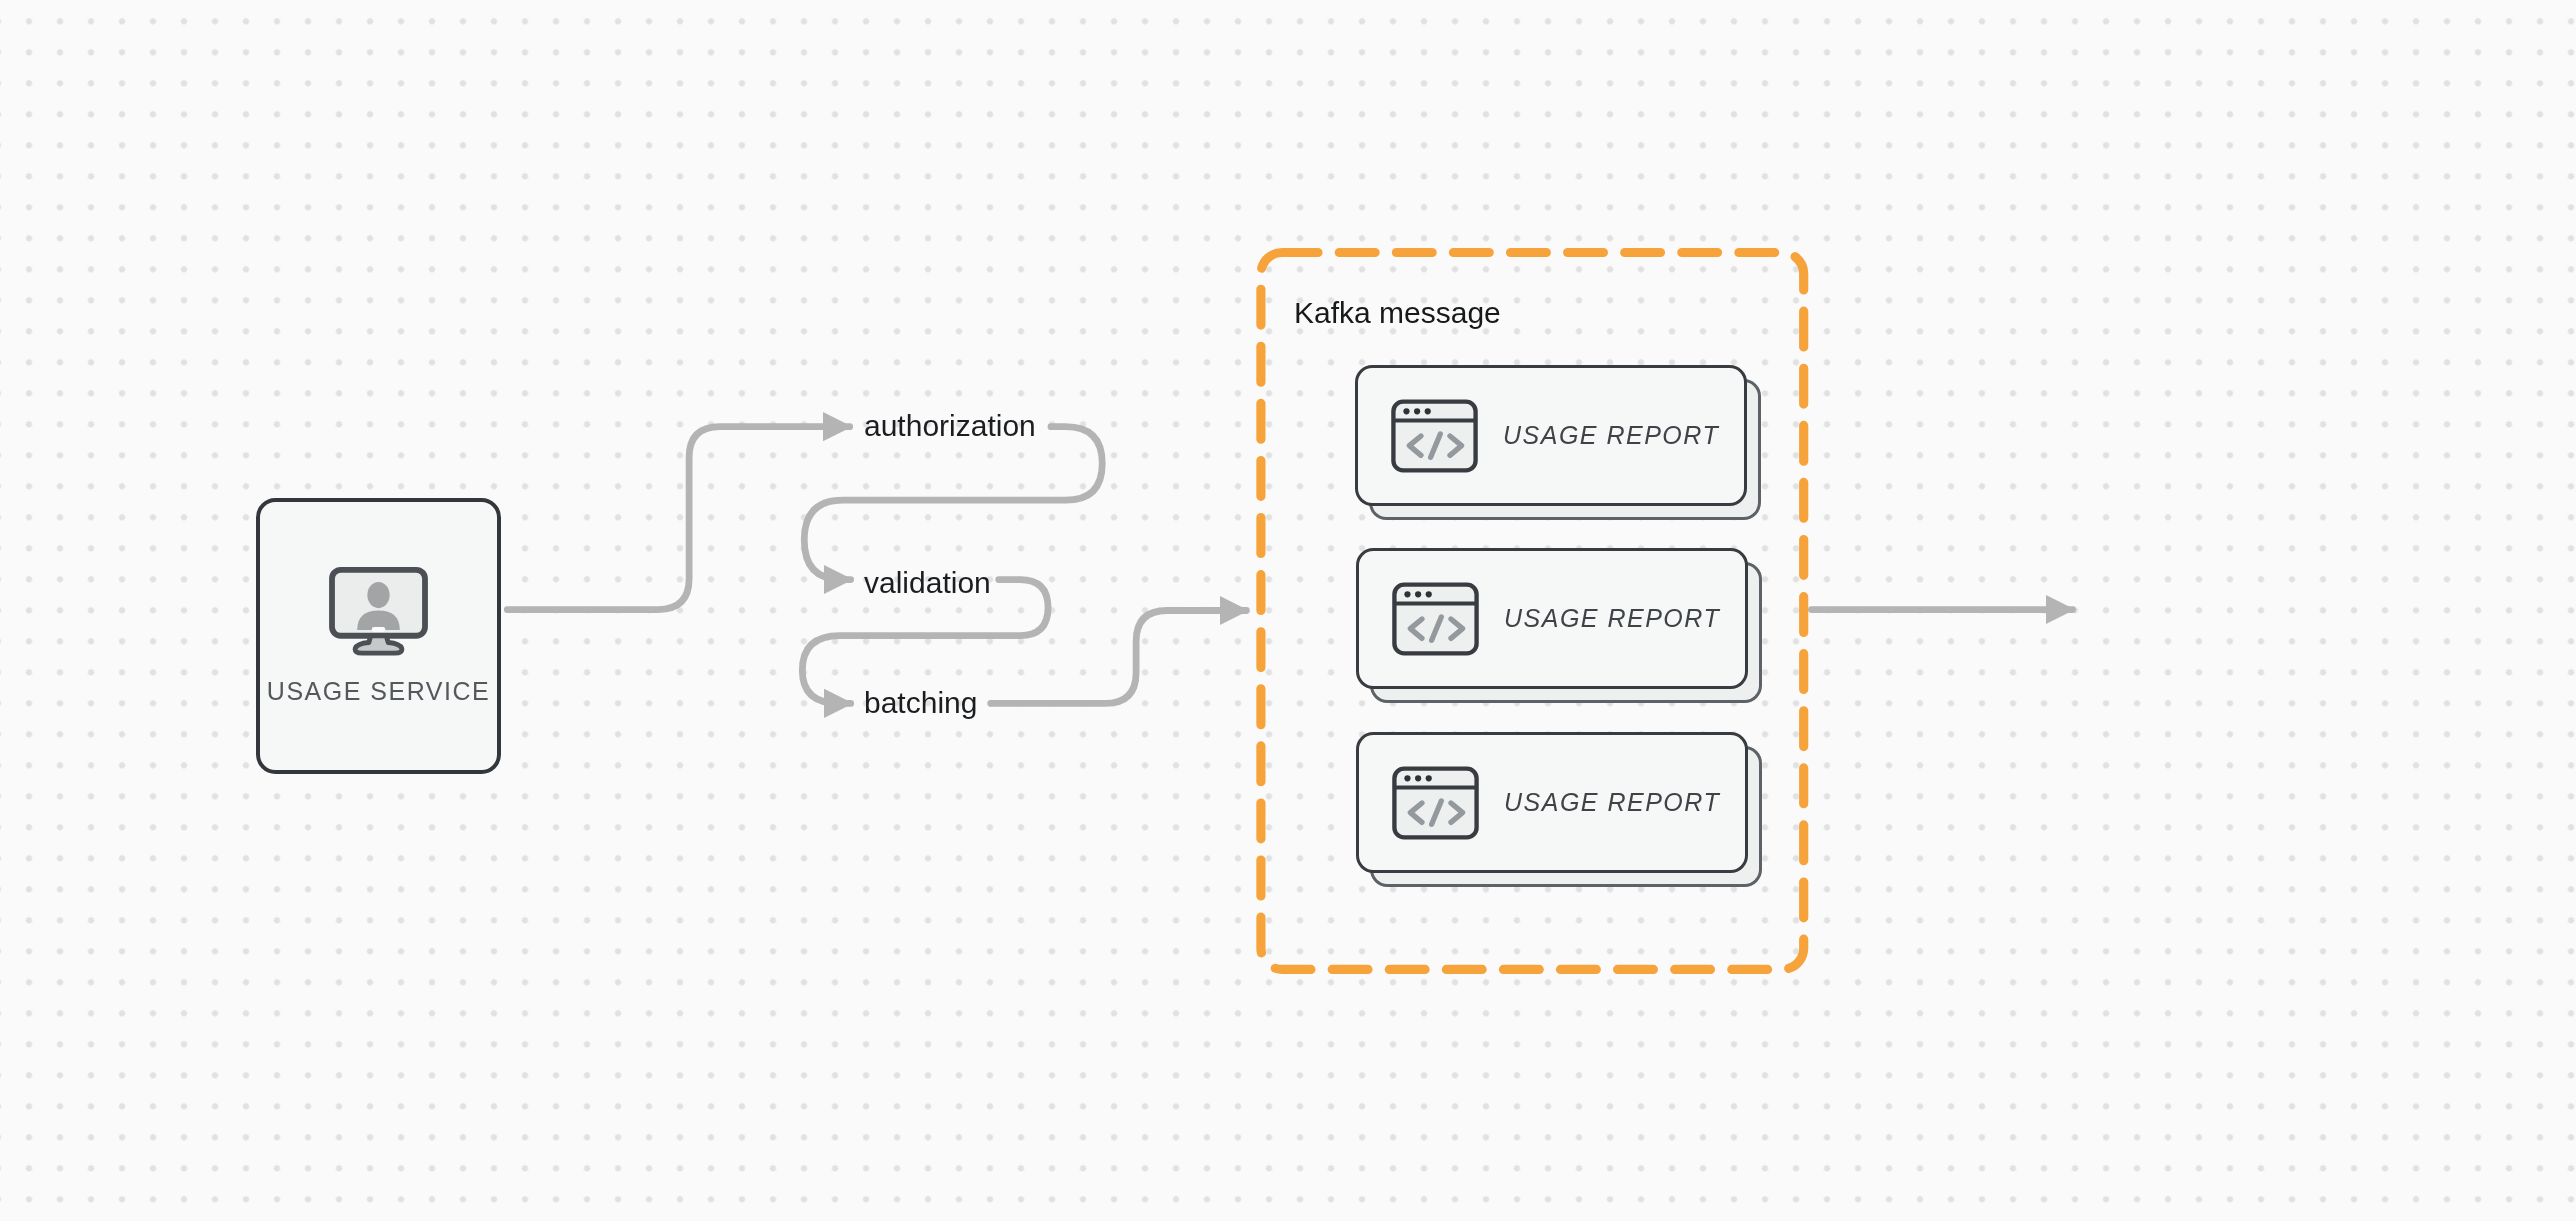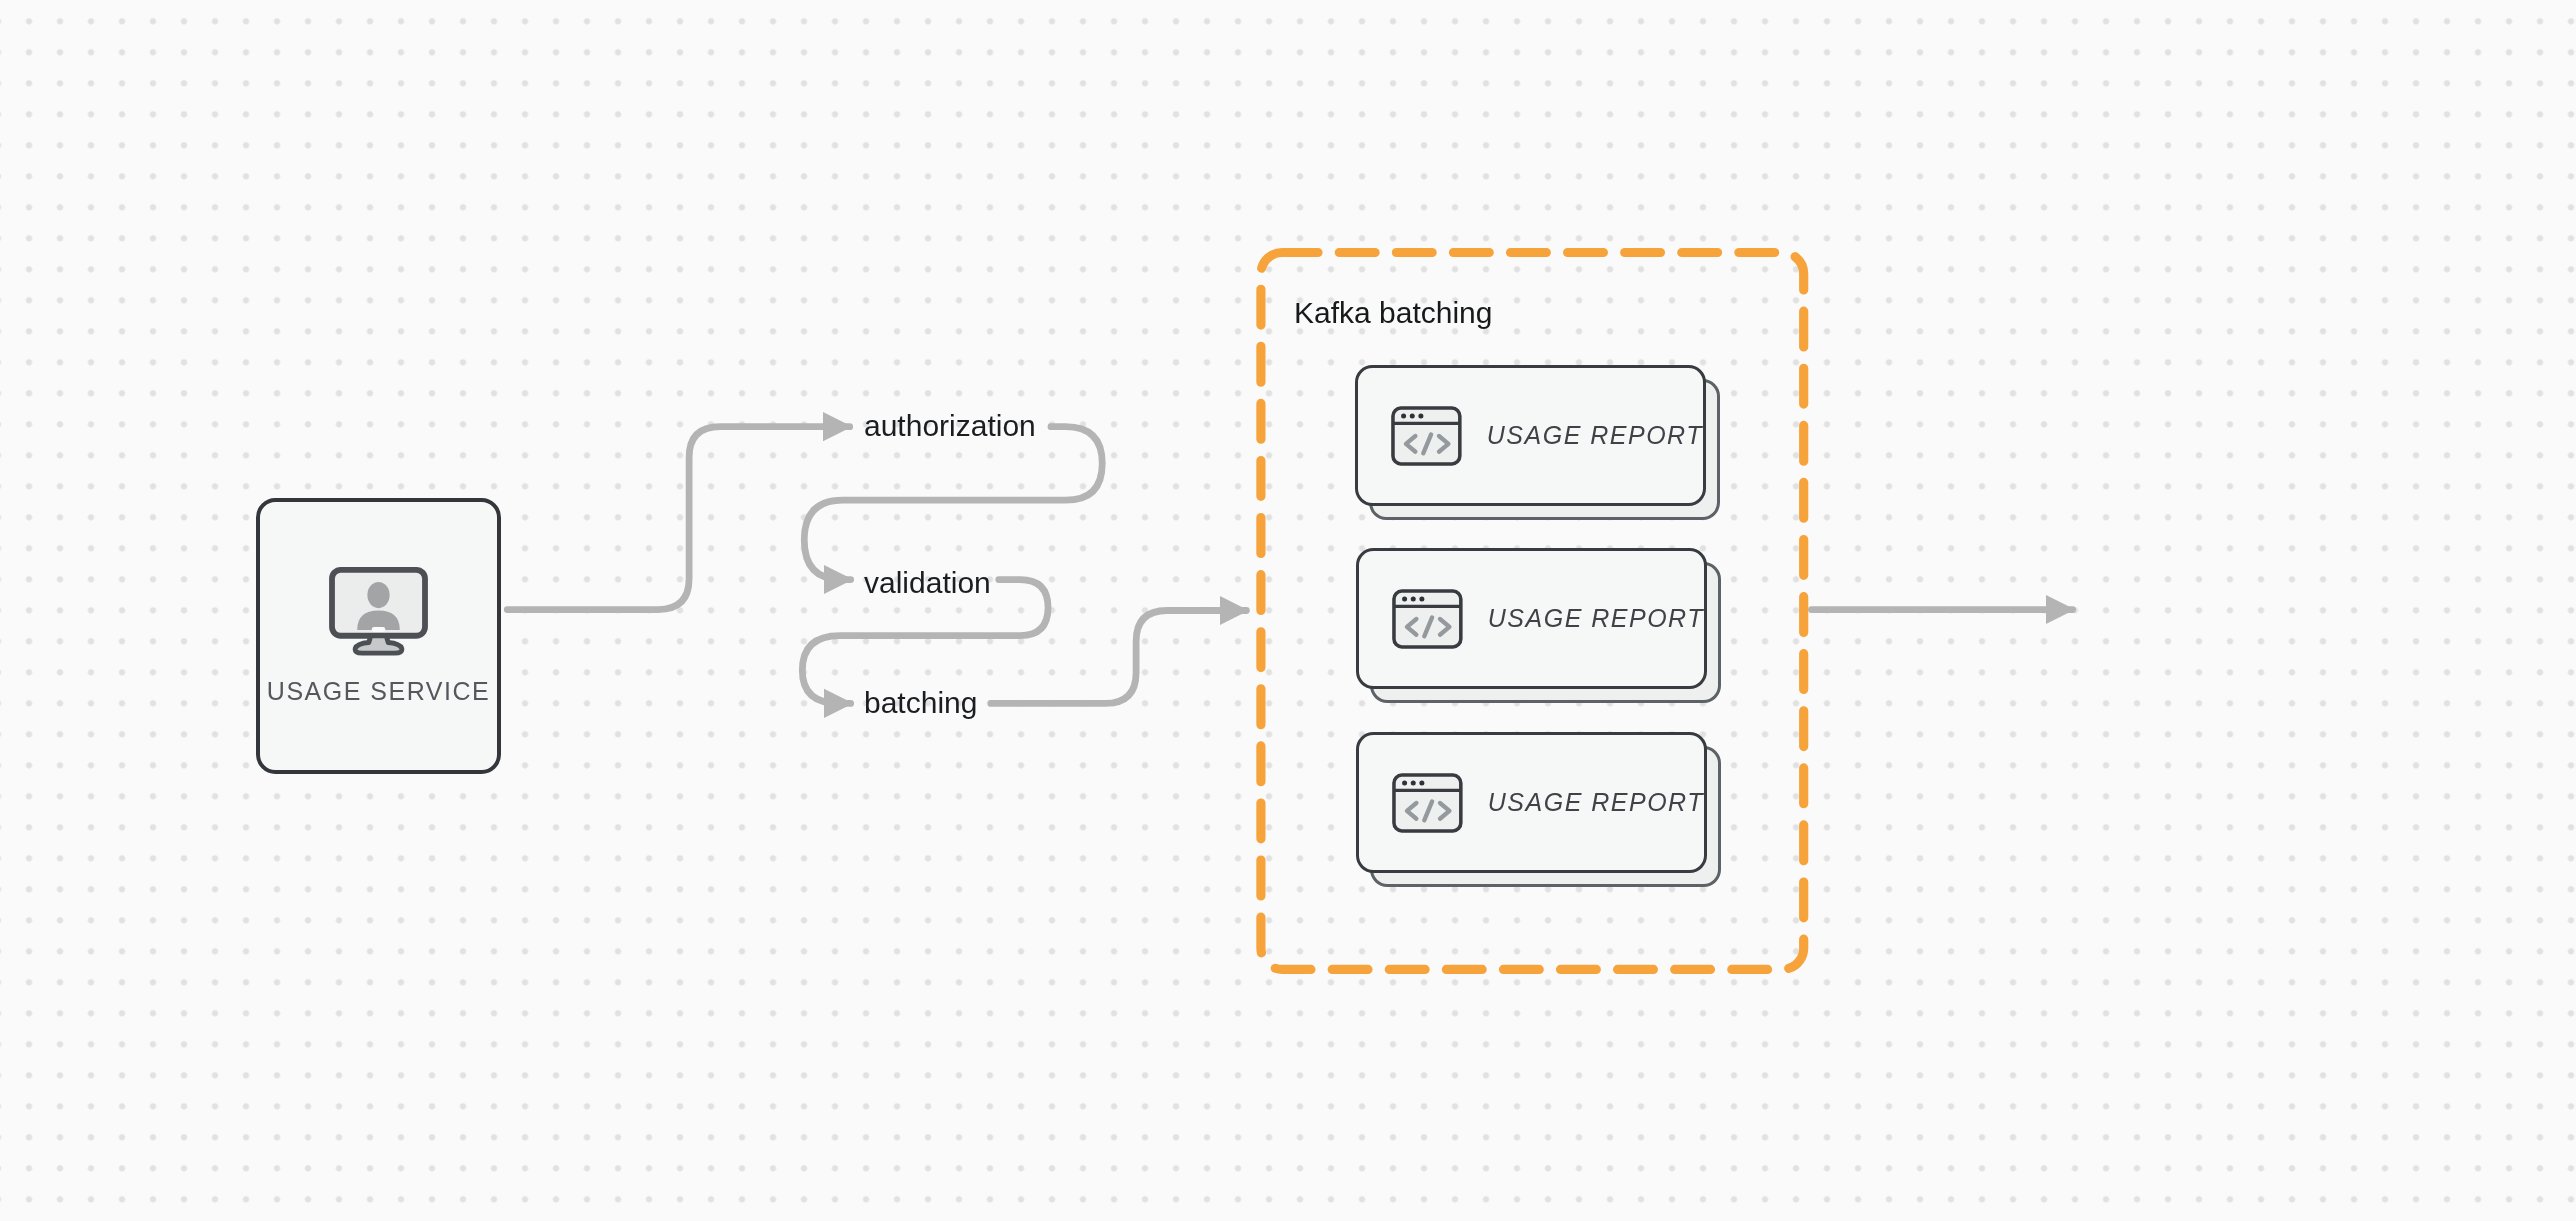--- a/index.html
+++ b/index.html
@@ -49,21 +49,21 @@
     position:absolute;
     left:1294px;top:296px;
     color:#17191b;
     font-size:30px;
     font-weight:500;
     white-space:nowrap;
   }
 
   .report-card{
     position:absolute;
-    width:351px;height:141px;
+    width:392px;height:141px;
     box-sizing:border-box;
   }
   .report-card .back{
     position:absolute;
     left:13.5px;top:13.5px;right:-13.5px;bottom:-13.5px;
     background:#eef0f0;
     border:3.9px solid #5d6266;
     border-radius:17.4px;
   }
   .report-card .front{
@@ -120,21 +120,21 @@
       <rect x="45" y="63" width="14" height="5" rx="2.5" fill="#fbfbfb"></rect>
       <path d="M44 72 L60 72 L62 79 Q74 80 76 85 Q77 90 69 90 L35 90 Q27 90 28 85 Q30 80 42 79 Z" fill="#c6c8ca" stroke="#4c5055" stroke-width="5" stroke-linejoin="round"></path>
     </svg>
     <div class="node-label">USAGE SERVICE</div>
   </div>
 
   <div class="flow-label" style="left:864px;top:427px;">authorization</div>
   <div class="flow-label" style="left:864px;top:584px;">validation</div>
   <div class="flow-label" style="left:864px;top:704px;">batching</div>
 
-  <div id="group-title">Kafka batching</div>
+  <div id="group-title">Kafka message</div>
 
   <div class="report-card" id="report-card-1">
     <div class="back"></div>
     <div class="front">
       <svg width="87" height="74" viewBox="0 0 90 76">
         <rect x="2.5" y="2.5" width="85" height="71" rx="10" fill="#eef0f0" stroke="#383c40" stroke-width="4.5"></rect>
         <line x1="3" y1="22" x2="87" y2="22" stroke="#383c40" stroke-width="4"></line>
         <circle cx="16" cy="12.5" r="3.2" fill="#2e3236"></circle>
         <circle cx="27" cy="12.5" r="3.2" fill="#2e3236"></circle>
         <circle cx="38" cy="12.5" r="3.2" fill="#2e3236"></circle>

